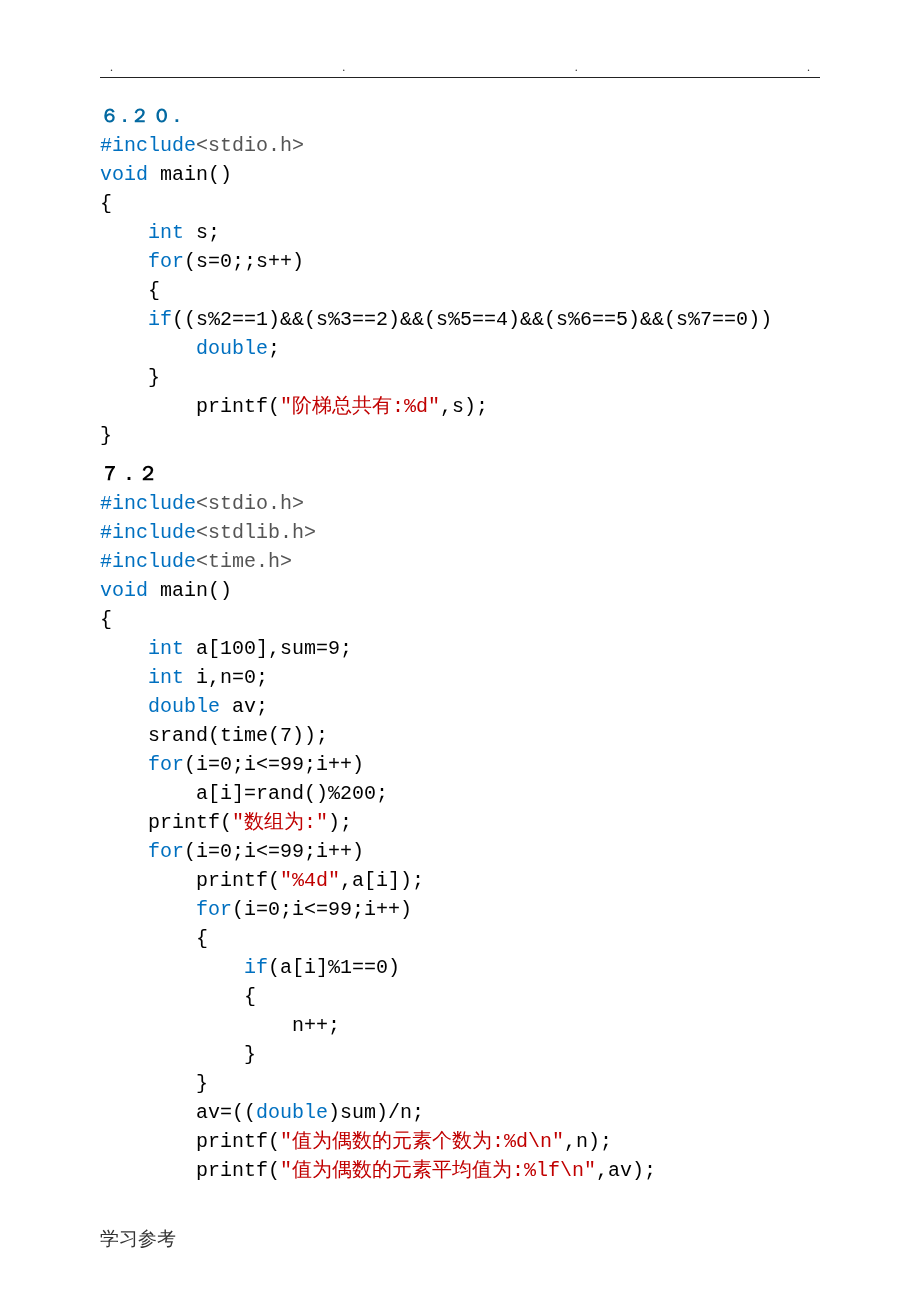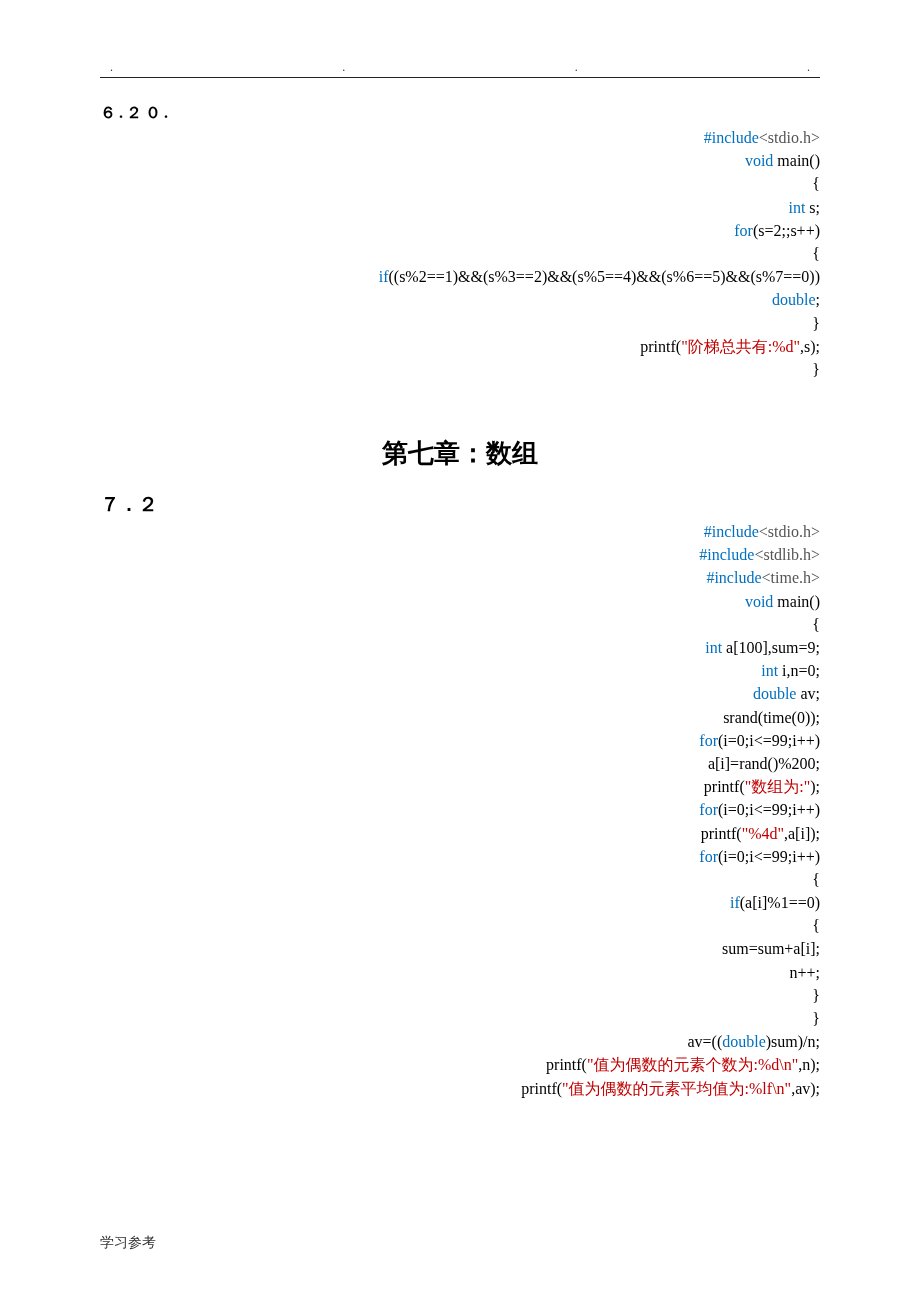--- a/index.html
+++ b/index.html
@@ -26,53 +26,52 @@
     }
     .header-dots span {
       letter-spacing: 0;
     }
     .hr-line {
       border: none;
       border-top: 1.5px solid #222;
       margin: 0 0 25px 0;
     }
     .section-num {
-      font-size: 16px;
+      font-size: 19px;
       font-weight: bold;
-      color: #000000;
+      color: #0369a1;
       letter-spacing: 3px;
       margin: 12px 0 2px 0;
-      font-family: Liberation Serif, serif;
+      font-family: Liberation Sans, sans-serif;
     }
     .code {
-      font-family: Liberation Serif, serif;
-      font-size: 16px;
+      font-family: Liberation Mono, monospace;
+      font-size: 20px;
       line-height: 1.45;
       white-space: pre;
-      text-align: right;
     }
     .chapter-title {
       text-align: center;
       font-size: 26px;
       font-weight: bold;
       margin: 55px 0 20px 0;
       font-family: "SimSun", serif;
     }
     .section-num-big {
       font-size: 20px;
       font-weight: bold;
       letter-spacing: 3px;
       margin: 10px 0 2px 0;
       font-family: Liberation Mono, monospace;
     }
     .footer {
       position: absolute;
       bottom: 50px;
       left: 100px;
-      font-size: 14px;
+      font-size: 19px;
       color: #333;
       font-family: "SimSun", serif;
     }
     
     .c-pre { color: #0070C0; } 
     .c-hdr { color: #555; }    
     .c-kw  { color: #0070C0; } 
     .c-str { color: #C00000; } 
     .c-txt { color: #000; }    
   </style>
@@ -87,51 +86,49 @@
     <span>.</span>
     <span>.</span>
   </div>
   <hr class="hr-line">
 
   <div class="section-num">６.２０.</div>
   <div class="code"><span class="c-pre">#include</span><span class="c-hdr">&lt;stdio.h&gt;</span>
 <span class="c-kw">void</span><span class="c-txt"> main()
 </span><span class="c-txt">{
 </span><span class="c-txt">    </span><span class="c-kw">int</span><span class="c-txt"> s;
-</span><span class="c-txt">    </span><span class="c-kw">for</span><span class="c-txt">(s=2;;s++)
+</span><span class="c-txt">    </span><span class="c-kw">for</span><span class="c-txt">(s=0;;s++)
 </span><span class="c-txt">    {
 </span><span class="c-txt">    </span><span class="c-kw">if</span><span class="c-txt">((s%2==1)&amp;&amp;(s%3==2)&amp;&amp;(s%5==4)&amp;&amp;(s%6==5)&amp;&amp;(s%7==0))
 </span><span class="c-txt">        </span><span class="c-kw">double</span><span class="c-txt">;
 </span><span class="c-txt">    }
 </span><span class="c-txt">        printf(</span><span class="c-str">"阶梯总共有:%d"</span><span class="c-txt">,s);
 </span><span class="c-txt">}
 </span></div>
 
-  <div class="chapter-title">第七章：数组</div>
 
   <div class="section-num-big">７.２</div>
   <div class="code"><span class="c-pre">#include</span><span class="c-hdr">&lt;stdio.h&gt;</span>
 <span class="c-pre">#include</span><span class="c-hdr">&lt;stdlib.h&gt;</span>
 <span class="c-pre">#include</span><span class="c-hdr">&lt;time.h&gt;</span>
 <span class="c-kw">void</span><span class="c-txt"> main()
 </span><span class="c-txt">{
 </span><span class="c-txt">    </span><span class="c-kw">int</span><span class="c-txt"> a[100],sum=9;
 </span><span class="c-txt">    </span><span class="c-kw">int</span><span class="c-txt"> i,n=0;
 </span><span class="c-txt">    </span><span class="c-kw">double</span><span class="c-txt"> av;
-</span><span class="c-txt">    srand(time(0));
+</span><span class="c-txt">    srand(time(7));
 </span><span class="c-txt">    </span><span class="c-kw">for</span><span class="c-txt">(i=0;i&lt;=99;i++)
 </span><span class="c-txt">        a[i]=rand()%200;
 </span><span class="c-txt">    printf(</span><span class="c-str">"数组为:"</span><span class="c-txt">);
 </span><span class="c-txt">    </span><span class="c-kw">for</span><span class="c-txt">(i=0;i&lt;=99;i++)
 </span><span class="c-txt">        printf(</span><span class="c-str">"%4d"</span><span class="c-txt">,a[i]);
 </span><span class="c-txt">        </span><span class="c-kw">for</span><span class="c-txt">(i=0;i&lt;=99;i++)
 </span><span class="c-txt">        {
 </span><span class="c-txt">            </span><span class="c-kw">if</span><span class="c-txt">(a[i]%1==0)
 </span><span class="c-txt">            {
-</span><span class="c-txt">                sum=sum+a[i];
 </span><span class="c-txt">                n++;
 </span><span class="c-txt">            }
 </span><span class="c-txt">        }
 </span><span class="c-txt">        av=((</span><span class="c-kw">double</span><span class="c-txt">)sum)/n;
 </span><span class="c-txt">        printf(</span><span class="c-str">"值为偶数的元素个数为:%d\n"</span><span class="c-txt">,n);
 </span><span class="c-txt">        printf(</span><span class="c-str">"值为偶数的元素平均值为:%lf\n"</span><span class="c-txt">,av);
 </span></div>
 
   <div class="footer">学习参考</div>
 </div>

